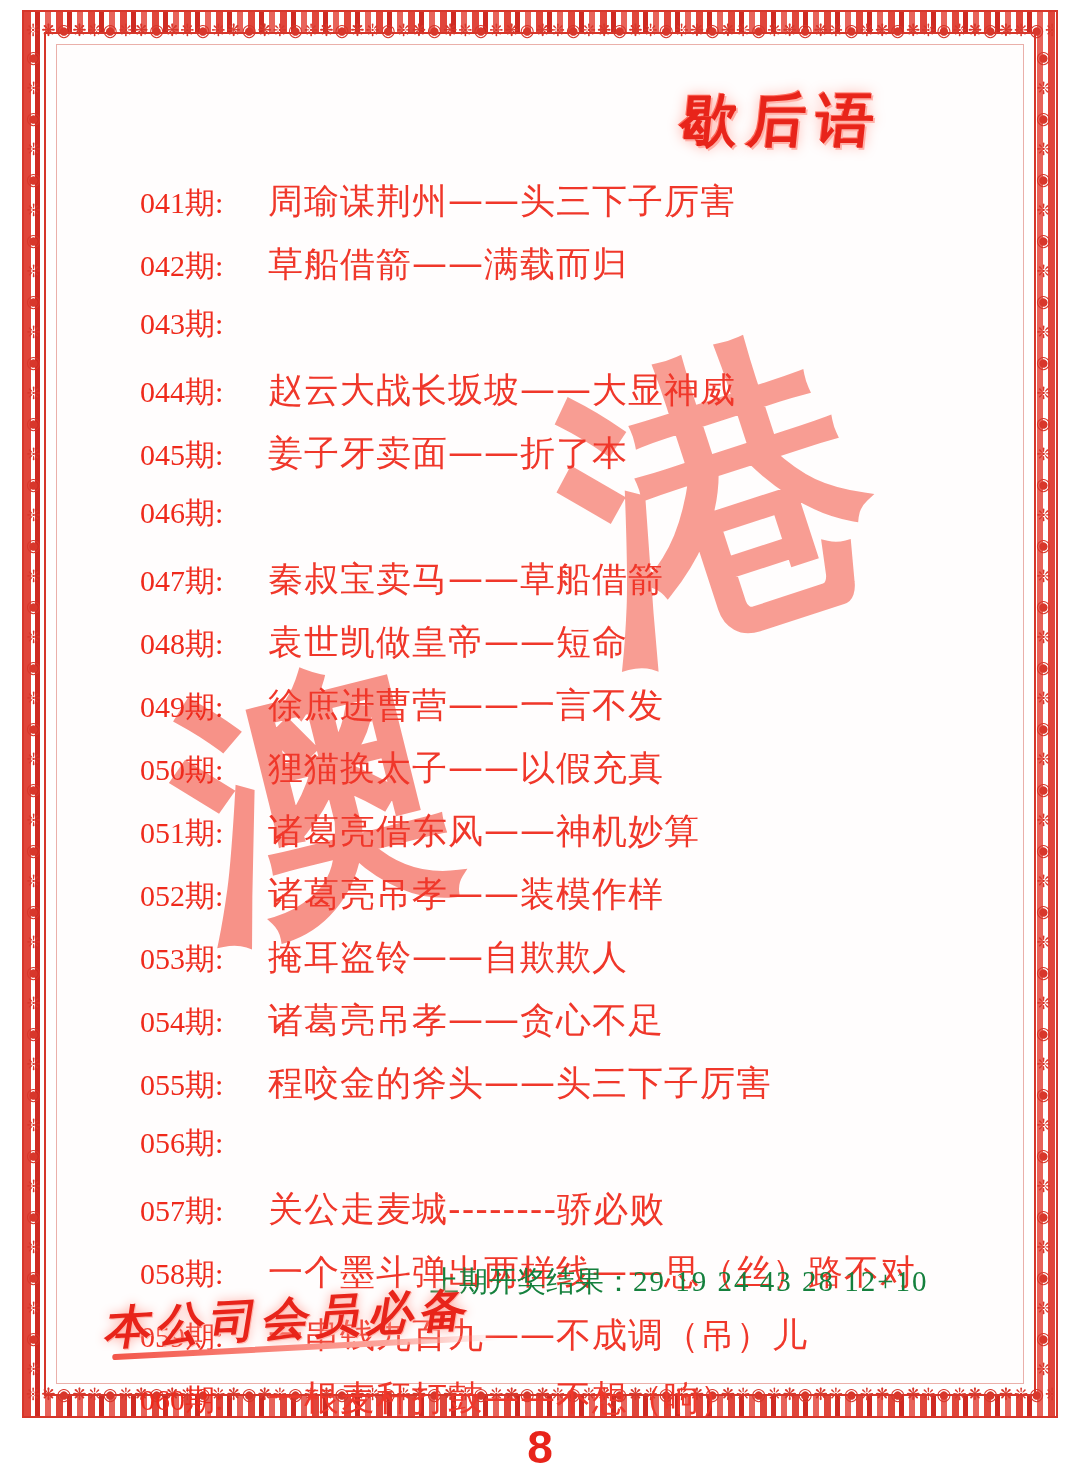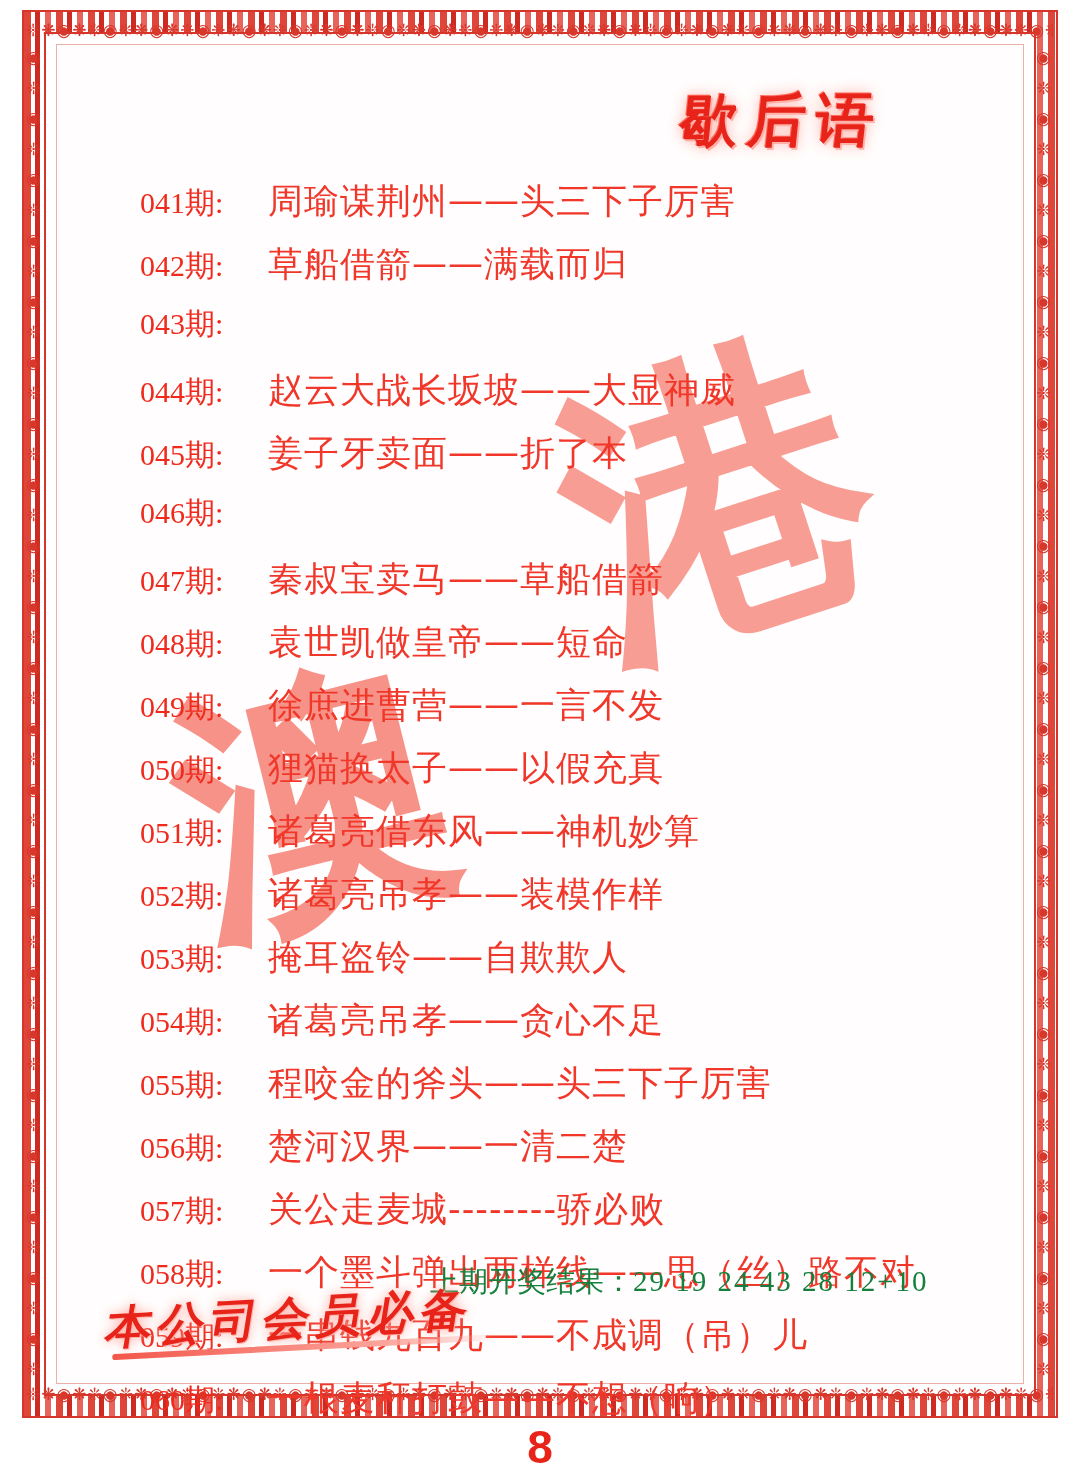--- a/index.html
+++ b/index.html
@@ -363,21 +363,20 @@
       <div class="row">
         <span class="issue">054期:</span>
         <span class="text">诸葛亮吊孝——贪心不足</span>
       </div>
       <div class="row">
         <span class="issue">055期:</span>
         <span class="text">程咬金的斧头——头三下子厉害</span>
       </div>
       <div class="row">
         <span class="issue">056期:</span>
-        <span class="text">楚河汉界——一清二楚</span>
       </div>
       <div class="row">
         <span class="issue">057期:</span>
         <span class="text">关公走麦城--------骄必败</span>
       </div>
       <div class="row">
         <span class="issue">058期:</span>
         <span class="text">一个墨斗弹出两样线——思（丝）路不对</span>
       </div>
       <div class="row">

